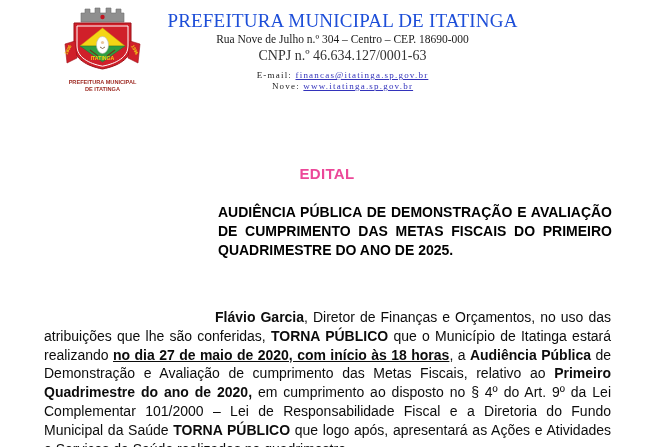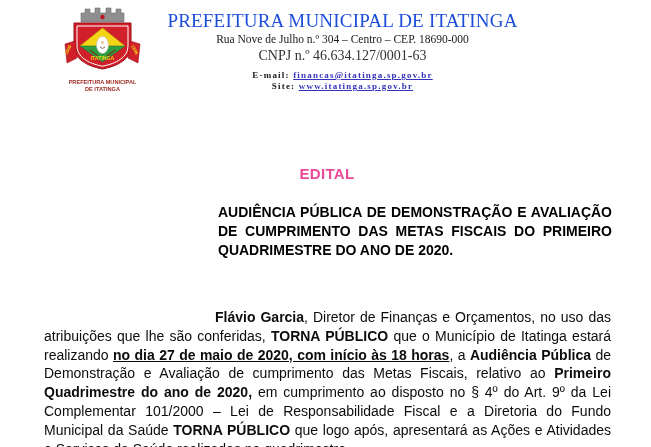--- a/index.html
+++ b/index.html
@@ -17,21 +17,21 @@
   .crest { position: absolute; left: 57px; top: 6px; width: 88px; height: 94px; }
   .header-text {
     position: absolute; left: 140px; top: 10px; width: 405px;
     text-align: center;
     font-family: "Liberation Serif", serif;
   }
   .header-title { font-size: 19px; letter-spacing: 0.2px; white-space: nowrap; color:#1d4ed8; }
   .header-state { font-size: 10px; margin-top: 2px; color:#222; }
   .header-address { font-size: 11.5px; margin-top: 1px; color:#1a1a1a; }
   .header-cnpj { font-size: 14px; margin-top: 3px; color:#333; }
-  .header-links { margin-top: 6px; font-size: 9px; font-weight: bold; letter-spacing: 1.2px; color:#1a1a1a; line-height: 11px; }
+  .header-links { margin-top: 6px; font-size: 9px; font-weight: normal; letter-spacing: 1.2px; color:#1a1a1a; line-height: 11px; }
   .header-links .lbl { color: #1a1a1a; }
   .doc-link { color: #3333bb; text-decoration: underline; cursor: pointer; }
 
   
   .doc-heading {
     position: absolute; left: 44px; top: 165px; width: 566px;
     text-align: center; font-weight: bold; font-size: 15px; letter-spacing: 0.3px;
     color: #ec4899;
   }
   .doc-subject {
@@ -89,25 +89,25 @@
   <div class="header-text">
     <div class="header-title">PREFEITURA MUNICIPAL DE ITATINGA</div>
     <div class="header-address">Rua Nove de Julho n.º 304 – Centro – CEP. 18690-000</div>
     <div class="header-cnpj">CNPJ n.º 46.634.127/0001-63</div>
     <div class="header-links">
       <div>
         <span class="lbl">E-mail:</span>
         <span class="doc-link">financas@itatinga.sp.gov.br</span>
       </div>
       <div>
-        <span class="lbl">Site:</span>
+        <span class="lbl">Nove:</span>
         <span class="doc-link">www.itatinga.sp.gov.br</span>
       </div>
     </div>
   </div>
 
   <div class="doc-heading">EDITAL</div>
 
-  <div class="doc-subject">AUDIÊNCIA PÚBLICA DE DEMONSTRAÇÃO E AVALIAÇÃO DE CUMPRIMENTO DAS METAS FISCAIS DO PRIMEIRO QUADRIMESTRE DO ANO DE 2020.</div>
+  <div class="doc-subject">AUDIÊNCIA PÚBLICA DE DEMONSTRAÇÃO E AVALIAÇÃO DE CUMPRIMENTO DAS METAS FISCAIS DO PRIMEIRO QUADRIMESTRE DO ANO DE 2025.</div>
 
   <div class="doc-body"><span style="font-weight: bold;">Flávio Garcia</span><span>, Diretor de Finanças e Orçamentos,  no uso das atribuições que lhe são conferidas,  </span><span style="font-weight: bold;">TORNA PÚBLICO</span><span> que o Município de Itatinga estará realizando </span><span style="font-weight: bold; text-decoration: underline;">no dia 27 de maio de 2020, com início às 18 horas</span><span>, a </span><span style="font-weight: bold;">Audiência Pública</span><span> de Demonstração e Avaliação de cumprimento das Metas Fiscais, relativo ao </span><span style="font-weight: bold;">Primeiro Quadrimestre do ano de 2020,</span><span> em cumprimento ao disposto no § 4º do Art. 9º da Lei Complementar 101/2000 – Lei de Responsabilidade Fiscal e a Diretoria do Fundo Municipal da Saúde  </span><span style="font-weight: bold;">TORNA PÚBLICO</span><span> que logo após,  apresentará as Ações e Atividades e Serviços da Saúde realizados no quadrimestre</span></div>
 
 </div>
 
 </body></html>

